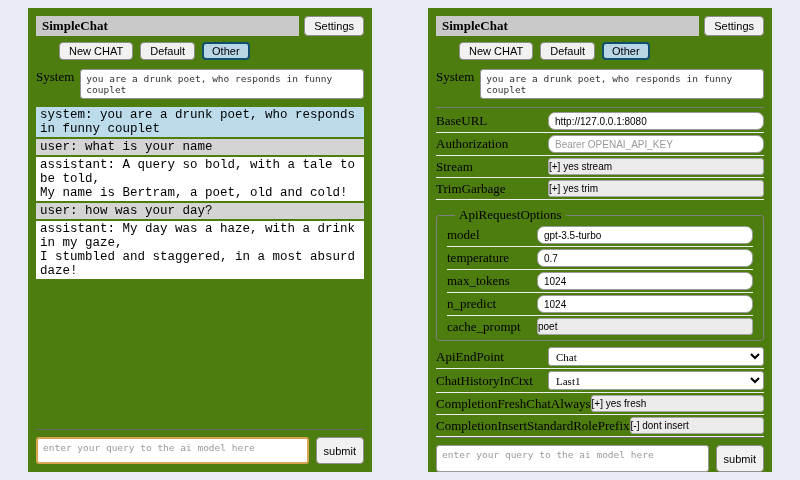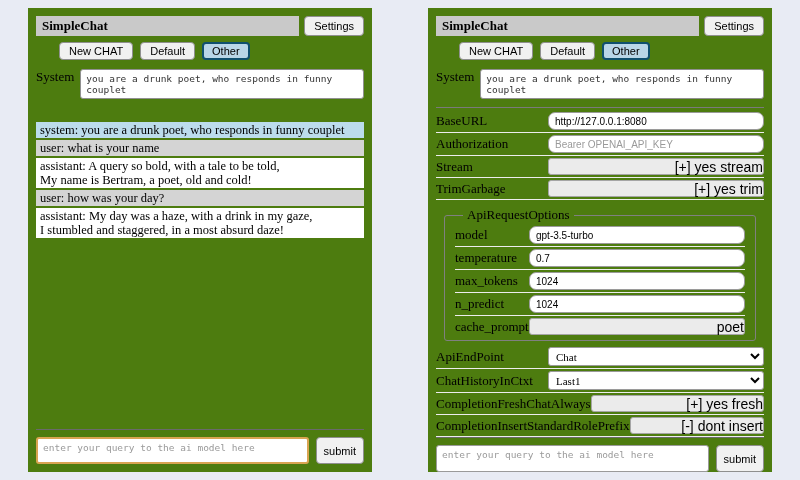--- a/index.html
+++ b/index.html
@@ -18,41 +18,41 @@
 
   .toolbar { margin-top:6px; display:flex; gap:7px;padding-left:23px; }
   .toolbar button.selected { background:#b9d6e7; border:2px solid #10506e; padding:1px 8px; }
 
   .system-row { margin-top:9px; display:flex; gap:6px; align-items:flex-start; font-size:13px; }
   textarea { font-family:"DejaVu Sans Mono",monospace; font-size:9.5px; border:1px solid #909090;
              border-radius:3px; resize:none; padding:3px 5px; color:#333; outline:none; }
   textarea::placeholder, input::placeholder { color:#9a9a9a; }
   .system-row textarea { flex:1; height:30px; }
 
-  .chat-log { margin-top:23px; flex:1; overflow:hidden; font-size:12.5px; }
+  .chat-log { margin-top:8px; flex:1; overflow:hidden; font-size:12.5px;font-family:Liberation Mono, monospace; }
   .msg { padding:1px 4px; line-height:14px; white-space:pre-line; margin-bottom:2px; color:#000; }
   .msg-system { background:#bcdcec; }
   .msg-user { background:#d4d4d4; }
   .msg-assistant { background:#ffffff; }
 
   .settings { margin-top:2px; flex:1; font-size:13px; }
   .hr { border-top:1px solid #7a7a7a; margin:6px 0 2px; }
   .srow { display:flex; align-items:center; justify-content:space-between;
           padding:2px 0; border-bottom:1px solid #ededed; min-height:21px; }
   fieldset .srow:last-child { border-bottom:none; }
   .slabel { color:#000; }
   .control { width:216px; display:flex; }
   .control > * { width:100%; }
   input[type=text] { font-family:"Liberation Sans",sans-serif; font-size:10px; border:1px solid #9a9a9a;
                      border-radius:7px; padding:1px 6px; height:18px; color:#000; }
   .sbtn { background:#ebebeb; border:1px solid #a5a5a5; border-radius:3px; height:17px;
-          padding:0; font-size:14px; text-align:right; }
+          padding:0; font-size:10px; text-align:left; }
   select { font-family:Liberation Serif, serif; font-size:11px; height:19px;
            border:1px solid #9a9a9a; border-radius:3px; background:#fff; color:#000; padding:0 3px; }
-  fieldset { border:1px solid #808080; border-radius:3px; margin:7px 8px 4px; padding:1px 10px 3px; }
+  fieldset { border:1px solid #808080; border-radius:3px; margin:7px 0 4px; padding:1px 10px 3px; }
   legend { font-size:13px; padding:0 4px; margin-left:8px; color:#000; }
 
   .footer { border-top:1px solid #6a6a6a; padding-top:7px; display:flex; gap:7px; align-items:stretch; }
   .footer textarea { flex:1; height:27px; border:1px solid #9a9a9a; }
   .footer textarea.focused { border:2px solid #d9a451; }
   .footer button { padding:2px 7px; align-self:stretch; }
 </style>
 </head>
 <body>
 

